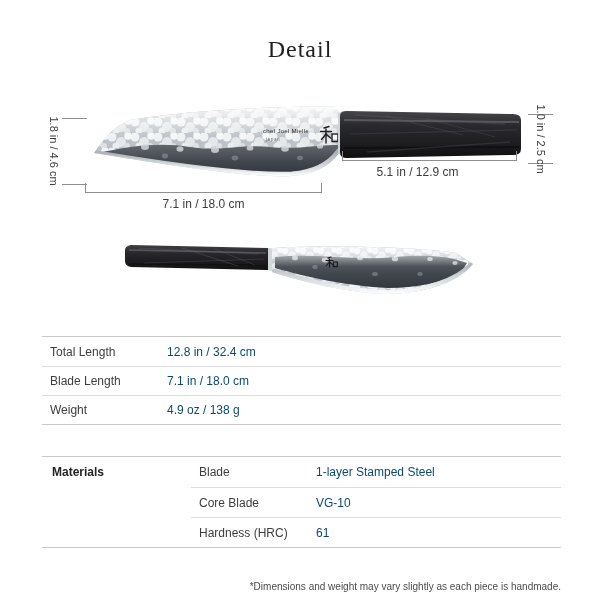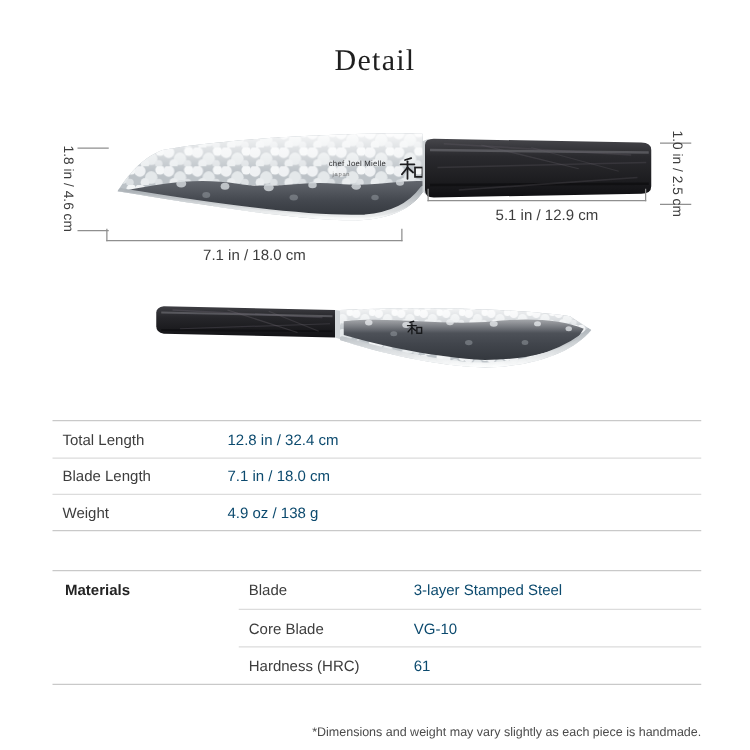--- a/index.html
+++ b/index.html
@@ -20,21 +20,21 @@
   .dim-tick-h { position:absolute; width:25px; height:1px; background:#8f8f8f; }
   .dim-label  { position:absolute; font-size:12px; color:#3d3d3d; text-align:center; white-space:nowrap; }
   .dim-label-vert { position:absolute; font-size:11px; color:#3d3d3d; white-space:nowrap;
                     transform:translate(-50%,-50%) rotate(90deg); }
 
   .specs { position:absolute; left:42px; top:336px; width:519px; }
   .spec-section { display:flex; border-top:1px solid #c9c9c9; border-bottom:1px solid #c9c9c9; }
   .spec-section.materials { margin-top:31px; }
   .sec-label { width:125px; padding:8px 0 0 10px; font-size:12px; font-weight:bold; color:#232323; }
   .sec-rows { flex:1; }
-  .spec-row { display:flex; align-items:center;gap:15px; }
+  .spec-row { display:flex; align-items:center; }
   .dims .spec-row { height:29px; }
   .mats .spec-row { height:30px;margin-left:24px; }
   .spec-row + .spec-row { border-top:1px solid #dcdcdc; }
   .spec-key { width:125px; padding-left:8px; font-size:12px; color:#3d3d3d; }
   .spec-value { font-size:12px; color:#0c4a6e; }
 
   .footnote { position:absolute; left:42px; top:581px; width:519px; text-align:right;
               font-size:10px; color:#4b4b4b; }
 </style>
 </head>
@@ -216,21 +216,21 @@
   <div class="dim-label-vert" style="left:54px; top:151px;">1.8 in / 4.6 cm</div>
 
   <div class="dim-line-h" style="left:85px; top:192px; width:237px;"></div>
   <div class="dim-tick-v" style="left:85px; top:183px;"></div>
   <div class="dim-tick-v" style="left:321px; top:183px;"></div>
   <div class="dim-label" style="left:85px; top:197px; width:237px;">7.1 in / 18.0 cm</div>
 
   <div class="dim-line-h" style="left:342px; top:160px; width:175px;"></div>
   <div class="dim-tick-v" style="left:342px; top:151px;"></div>
   <div class="dim-tick-v" style="left:516px; top:151px;"></div>
-  <div class="dim-label" style="left:350px; top:165px; width:175px;">5.1 in / 12.9 cm</div>
+  <div class="dim-label" style="left:330px; top:165px; width:175px;">5.1 in / 12.9 cm</div>
 
   <div class="dim-tick-h" style="left:528px; top:114px;"></div>
   <div class="dim-tick-h" style="left:528px; top:163px;"></div>
   <div class="dim-label-vert" style="left:541px; top:139px;">1.0 in / 2.5 cm</div>
 
   <div class="specs">
 
     <div class="spec-section dims">
       <div class="sec-rows">
         <div class="spec-row">
@@ -246,21 +246,21 @@
           <div class="spec-value">4.9 oz / 138 g</div>
         </div>
       </div>
     </div>
 
     <div class="spec-section materials mats">
       <div class="sec-label">Materials</div>
       <div class="sec-rows">
         <div class="spec-row">
           <div class="spec-key">Blade</div>
-          <div class="spec-value">3-layer Stamped Steel</div>
+          <div class="spec-value">1-layer Stamped Steel</div>
         </div>
         <div class="spec-row">
           <div class="spec-key">Core Blade</div>
           <div class="spec-value">VG-10</div>
         </div>
         <div class="spec-row">
           <div class="spec-key">Hardness (HRC)</div>
           <div class="spec-value">61</div>
         </div>
       </div>

